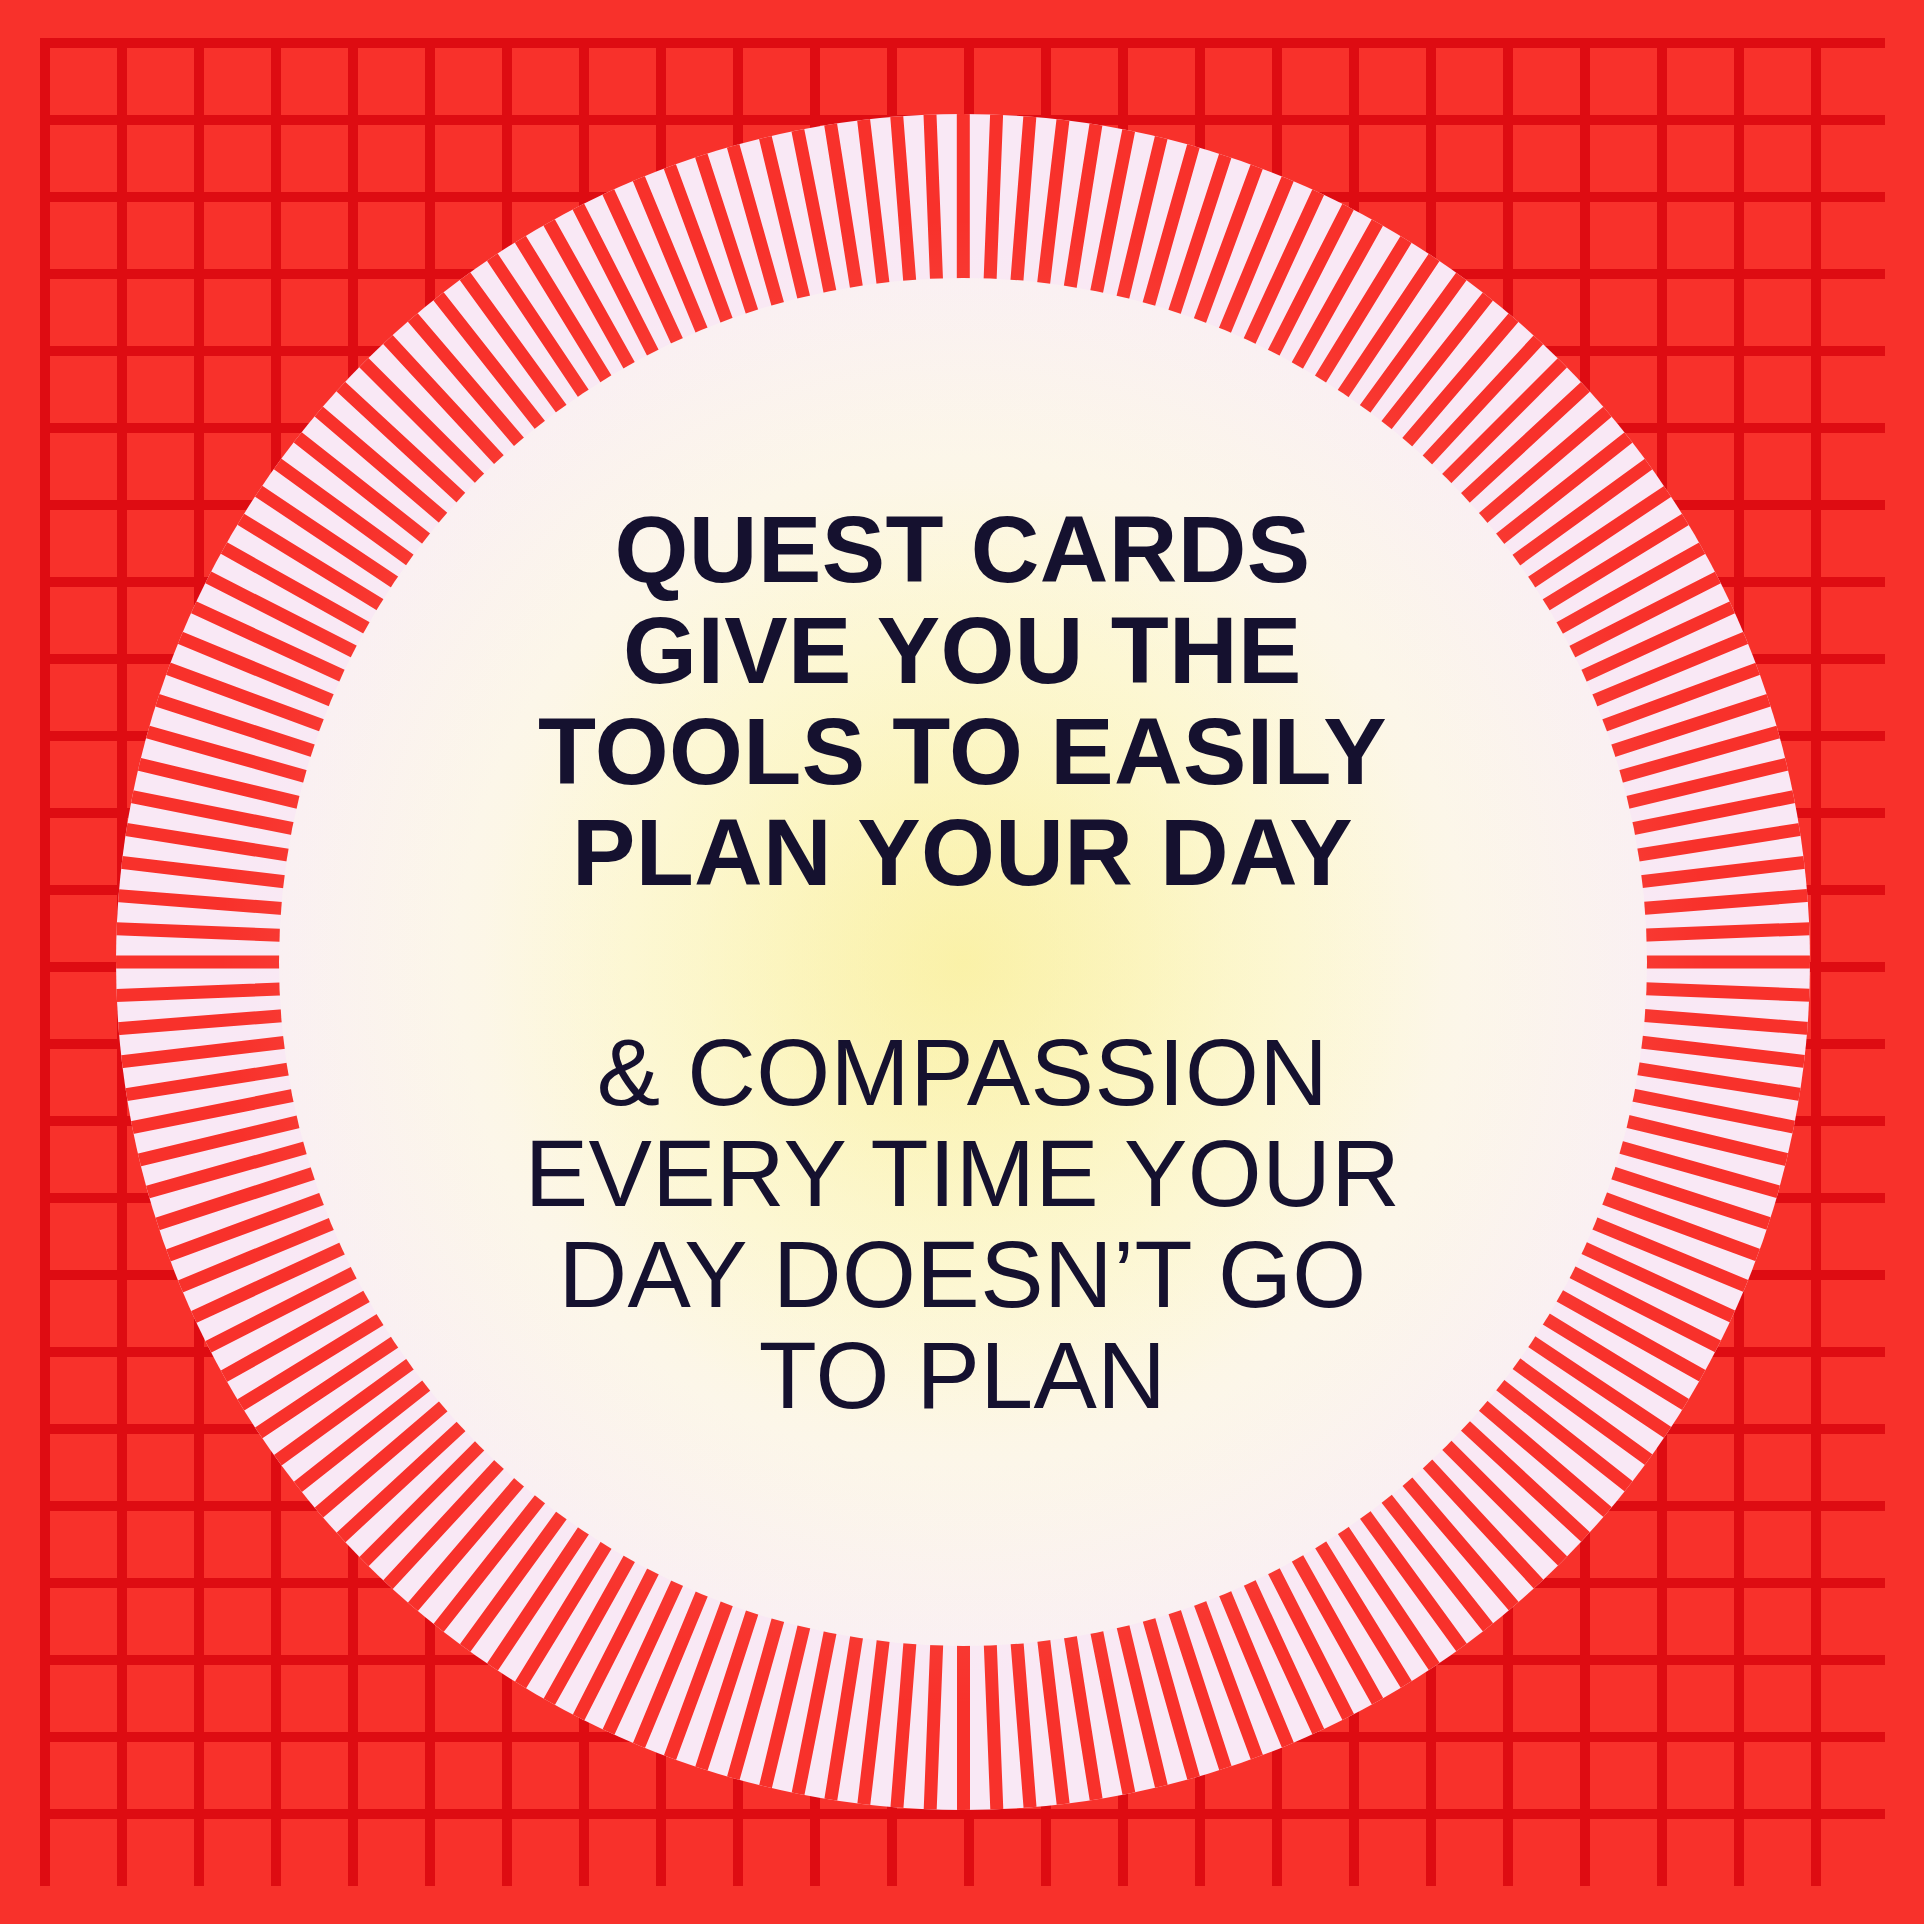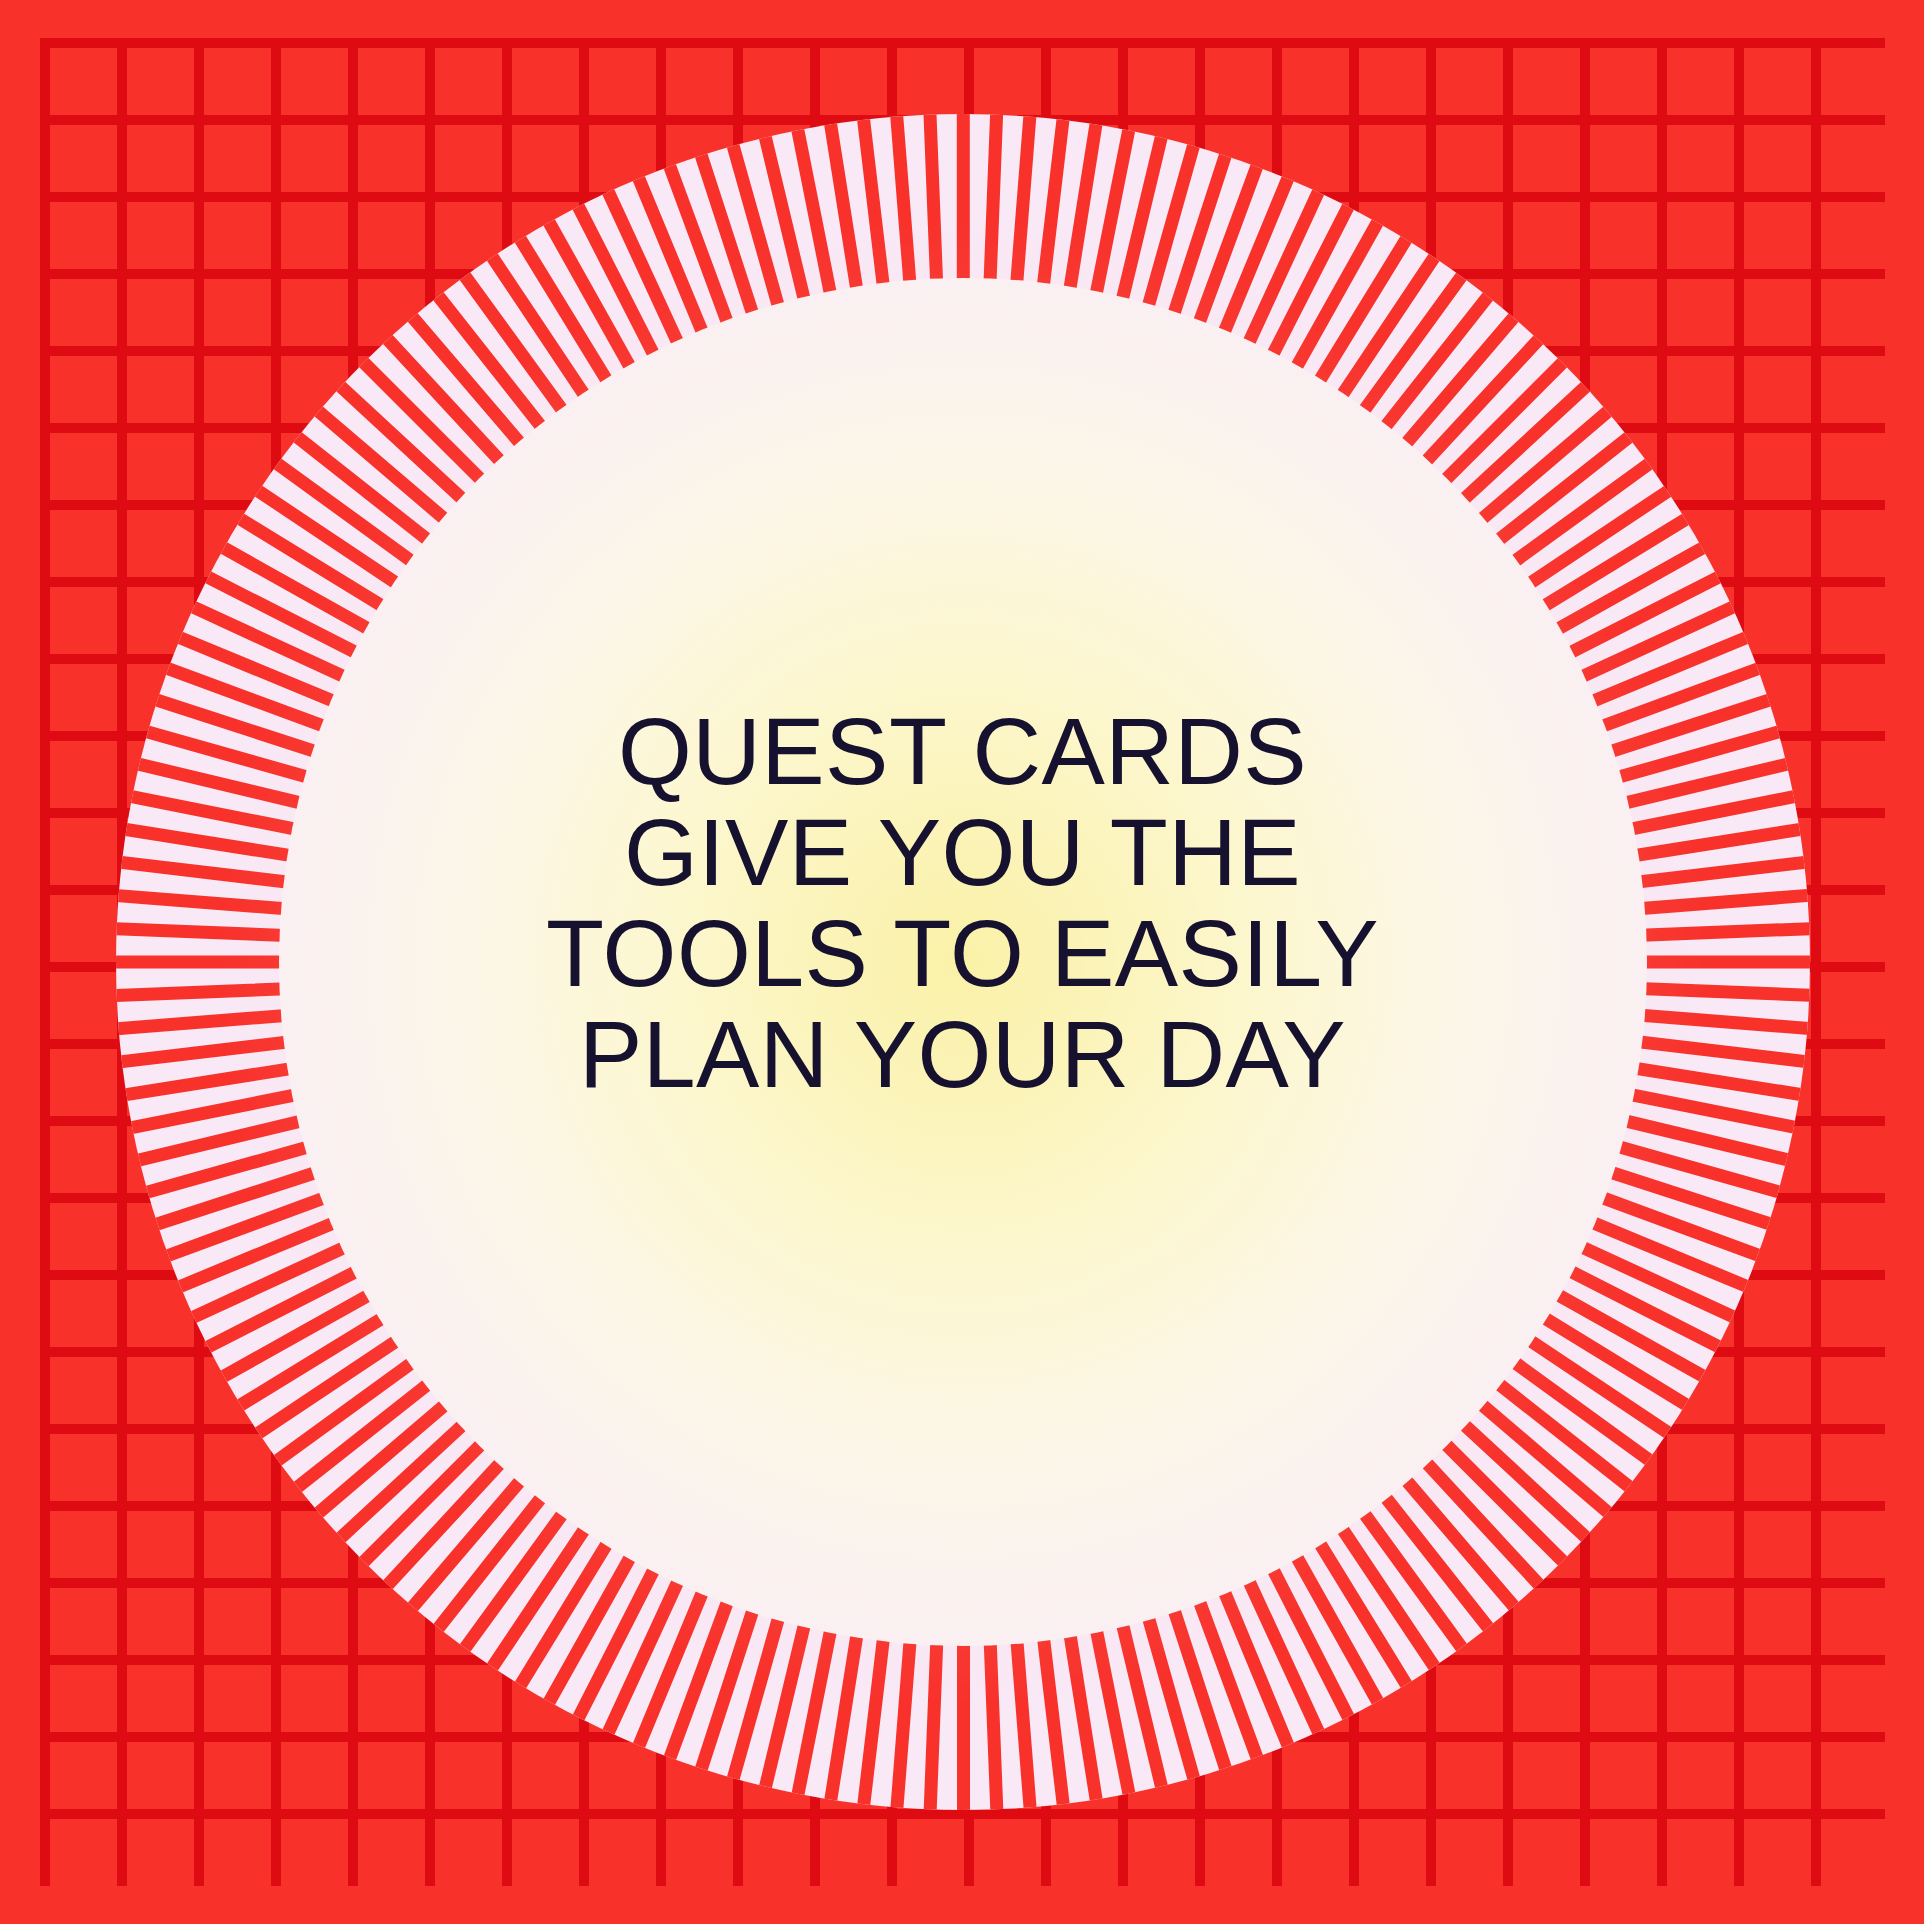--- a/index.html
+++ b/index.html
@@ -113,21 +113,21 @@
     width: 1123px;
     text-align: center;
     color: #15112F;
     font-family: "Liberation Sans", sans-serif;
     font-weight: 400;
     font-size: 95px;
     line-height: 101px;
     letter-spacing: 0.4px;
     white-space: pre-line;
   }
-  #para-1 { margin-bottom: 0px; }
+  #para-1 { margin-bottom: 0px; font-weight: bold; }
   .gap { height: 119px; }
   #para-2 { margin-top: 0px; }
 </style>
 </head>
 <body>
 
 <div id="canvas">
 
   <div id="bg-red"></div>
   <div id="bg-grid"></div>
@@ -298,16 +298,20 @@
     <div id="inner-disc"></div>
     <div id="glow"></div>
   </div>
 
   <div id="text-layer">
     <div class="para" id="para-1">QUEST CARDS
 GIVE YOU THE
 TOOLS TO EASILY
 PLAN YOUR DAY</div>
     <div class="gap"></div>
+    <div class="para" id="para-2">&amp; COMPASSION
+EVERY TIME YOUR
+DAY DOESN’T GO
+TO PLAN</div>
   </div>
 
 </div>
 
 
 </body></html>

